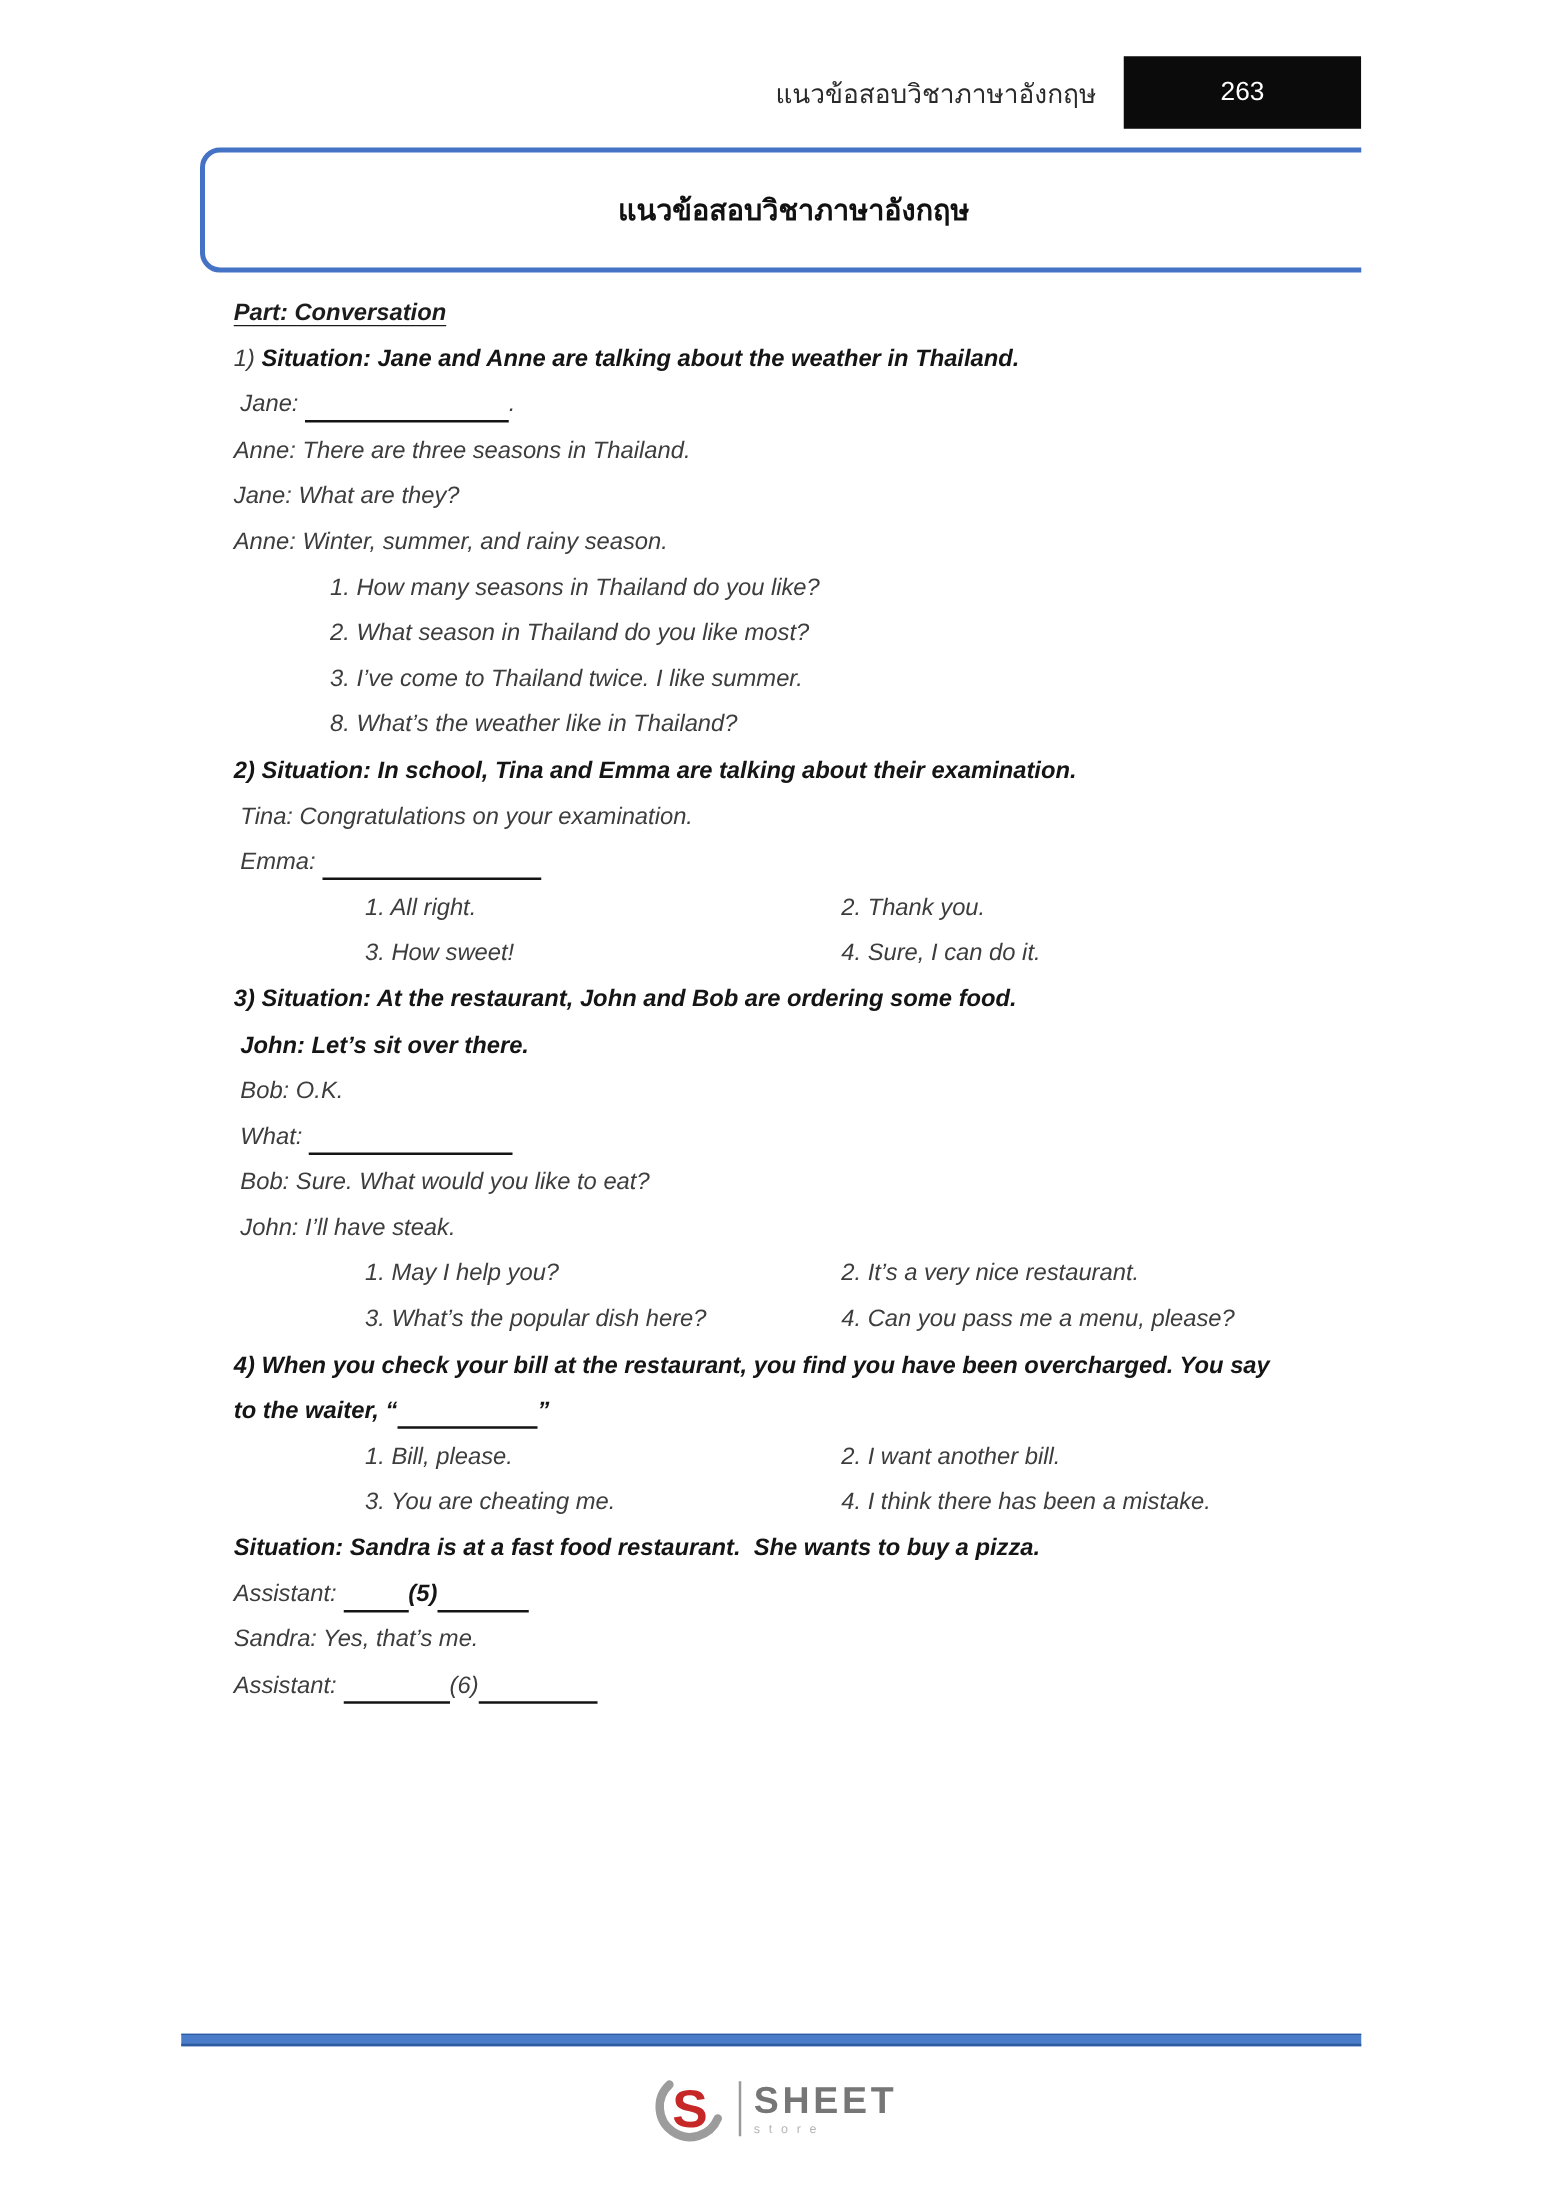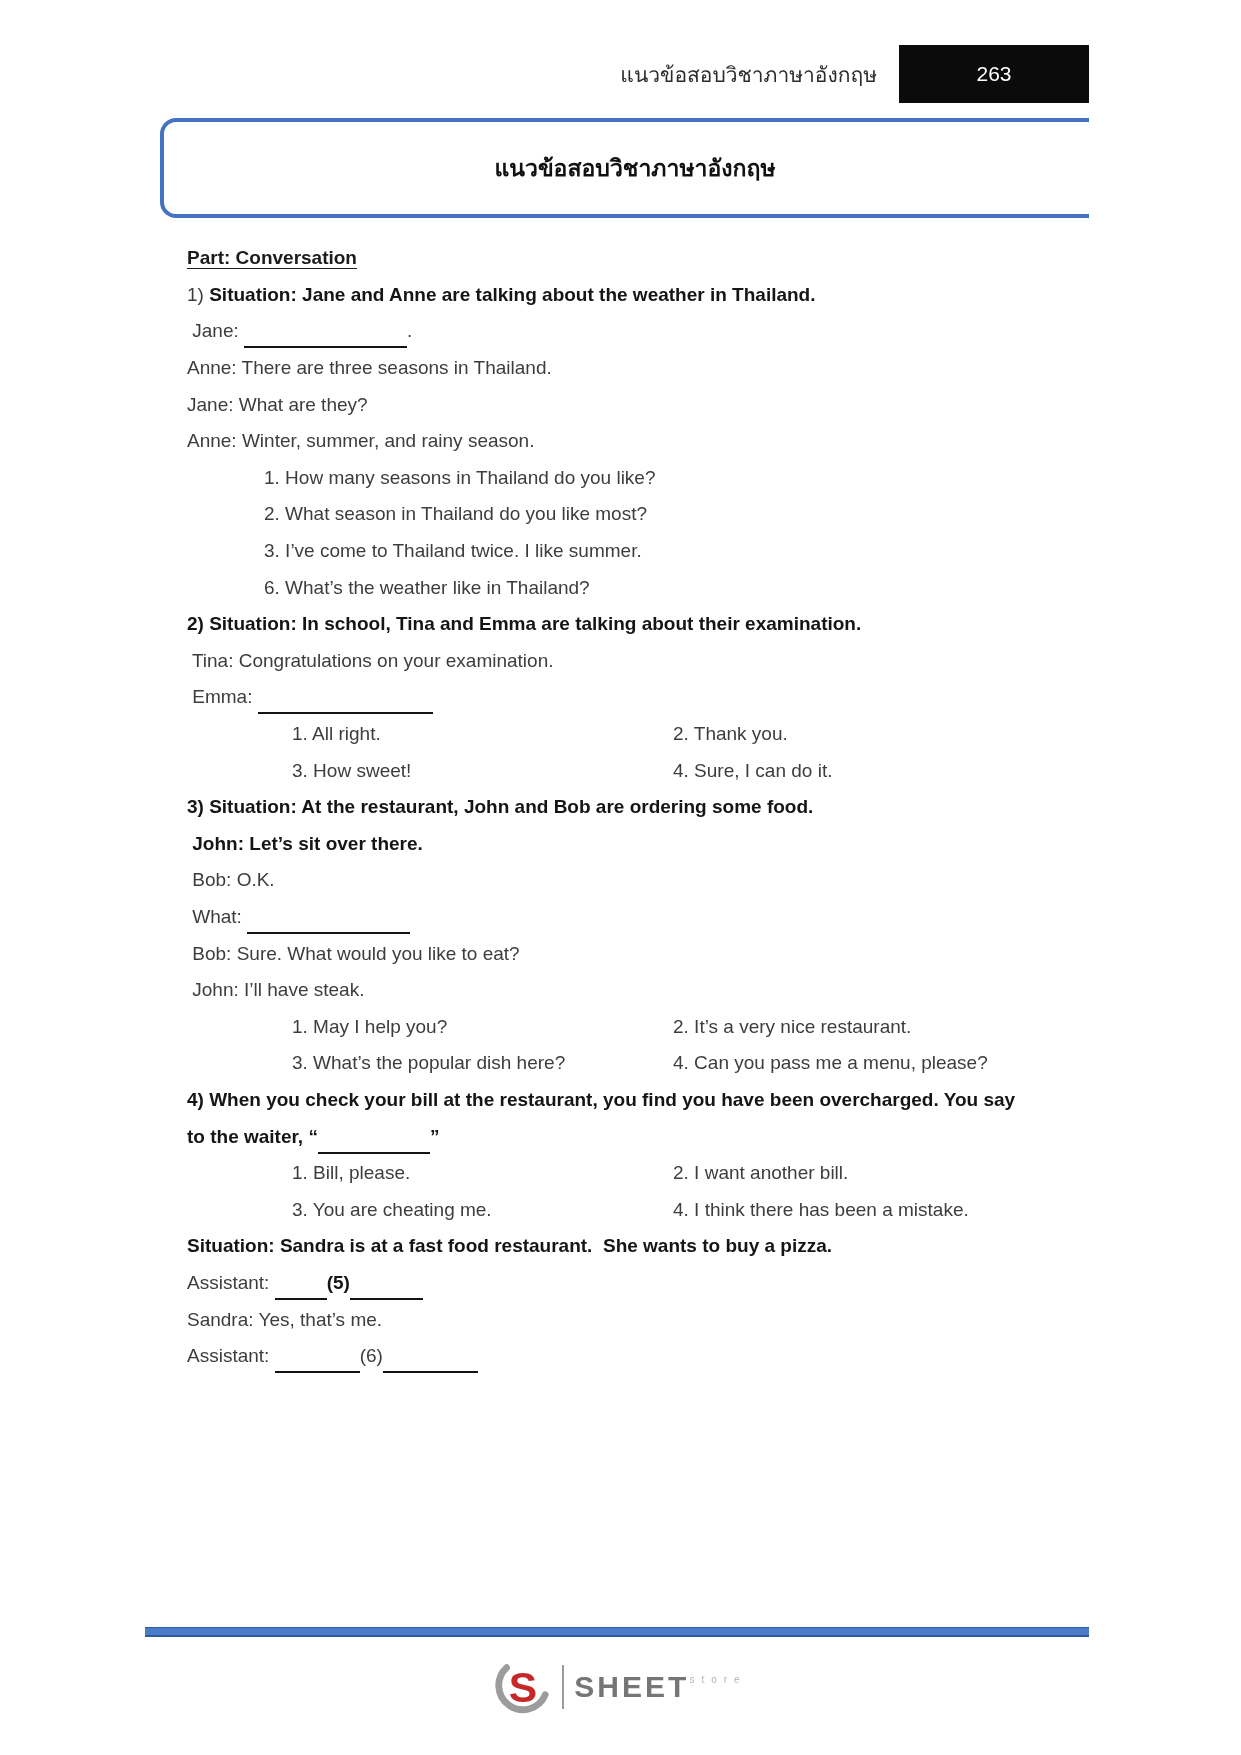--- a/index.html
+++ b/index.html
@@ -29,22 +29,23 @@
     display:flex;align-items:center;justify-content:center;
   }
   .title-text{font-size:23px;font-weight:bold;color:#111111;}
   
   .content{
     position:absolute;left:187px;top:240px;width:923px;
     font-size:19px;
   }
   .line{
     height:36.6px;
-    display:flex;align-items:center;
+    display:flex;
     white-space:pre;
+    font-style:italic;
   }
   .line.heading span{font-weight:bold;color:#1c1c1c;}
   .u{text-decoration:underline;text-underline-offset:4px;}
   .b{font-weight:bold;color:#151515;}
   .line.opt1{padding-left:77px;}
   .line.options2 .oc1{margin-left:105px;width:381px;display:inline-block;}
   .line.options2 .oc2{flex:1;}
   .blank{
     display:inline-block;height:14px;
     border-bottom:2px solid #141414;
@@ -56,21 +57,21 @@
     background:#4a7cc9;
     border-top:1px solid #2e5b9f;
     border-bottom:2px solid #2e5b9f;
   }
   .footer{
     position:absolute;left:0;top:1652px;width:1241px;height:70px;
     display:flex;align-items:center;justify-content:center;gap:10px;
   }
   .logo-mark{width:58px;height:58px;display:inline-block;}
   .logo-divider{width:2px;height:44px;background:#9a9a9a;display:inline-block;}
-  .logo-text{display:flex;flex-direction:row;line-height:1;}
+  .logo-text{display:flex;flex-direction:column;line-height:1;}
   .brand{font-size:30px;font-weight:bold;color:#767676;letter-spacing:3px;}
   .brand-sub{font-size:10px;color:#b5b5b5;letter-spacing:7px;margin-top:3px;}
 </style>
 </head>
 <body>
 
 <div class="page">
 
   <div class="running-title">แนวข้อสอบวิชาภาษาอังกฤษ</div>
 
@@ -85,21 +86,21 @@
   <div class="content">
       <div class="line heading"><span class="b u">Part: Conversation</span></div>
       <div class="line para"><span>1) </span><span class="b">Situation: Jane and Anne are talking about the weather in Thailand.</span></div>
       <div class="line para"><span> Jane: </span><span class="blank" style="width: 163px;"></span><span>.</span></div>
       <div class="line para"><span>Anne: There are three seasons in Thailand.</span></div>
       <div class="line para"><span>Jane: What are they?</span></div>
       <div class="line para"><span>Anne: Winter, summer, and rainy season.</span></div>
       <div class="line opt1"><span>1. How many seasons in Thailand do you like?</span></div>
       <div class="line opt1"><span>2. What season in Thailand do you like most?</span></div>
       <div class="line opt1"><span>3. I’ve come to Thailand twice. I like summer.</span></div>
-      <div class="line opt1"><span>6. What’s the weather like in Thailand?</span></div>
+      <div class="line opt1"><span>8. What’s the weather like in Thailand?</span></div>
       <div class="line para"><span class="b">2) Situation: In school, Tina and Emma are talking about their examination.</span></div>
       <div class="line para"><span> Tina: Congratulations on your examination.</span></div>
       <div class="line para"><span> Emma: </span><span class="blank" style="width: 175px;"></span></div>
       <div class="line options2"><span class="oc1">1. All right.</span><span class="oc2">2. Thank you.</span></div>
       <div class="line options2"><span class="oc1">3. How sweet!</span><span class="oc2">4. Sure, I can do it.</span></div>
       <div class="line para"><span class="b">3) Situation: At the restaurant, John and Bob are ordering some food.</span></div>
       <div class="line para"><span class="b"> John: Let’s sit over there.</span></div>
       <div class="line para"><span> Bob: O.K.</span></div>
       <div class="line para"><span> What: </span><span class="blank" style="width: 163px;"></span></div>
       <div class="line para"><span> Bob: Sure. What would you like to eat?</span></div>

